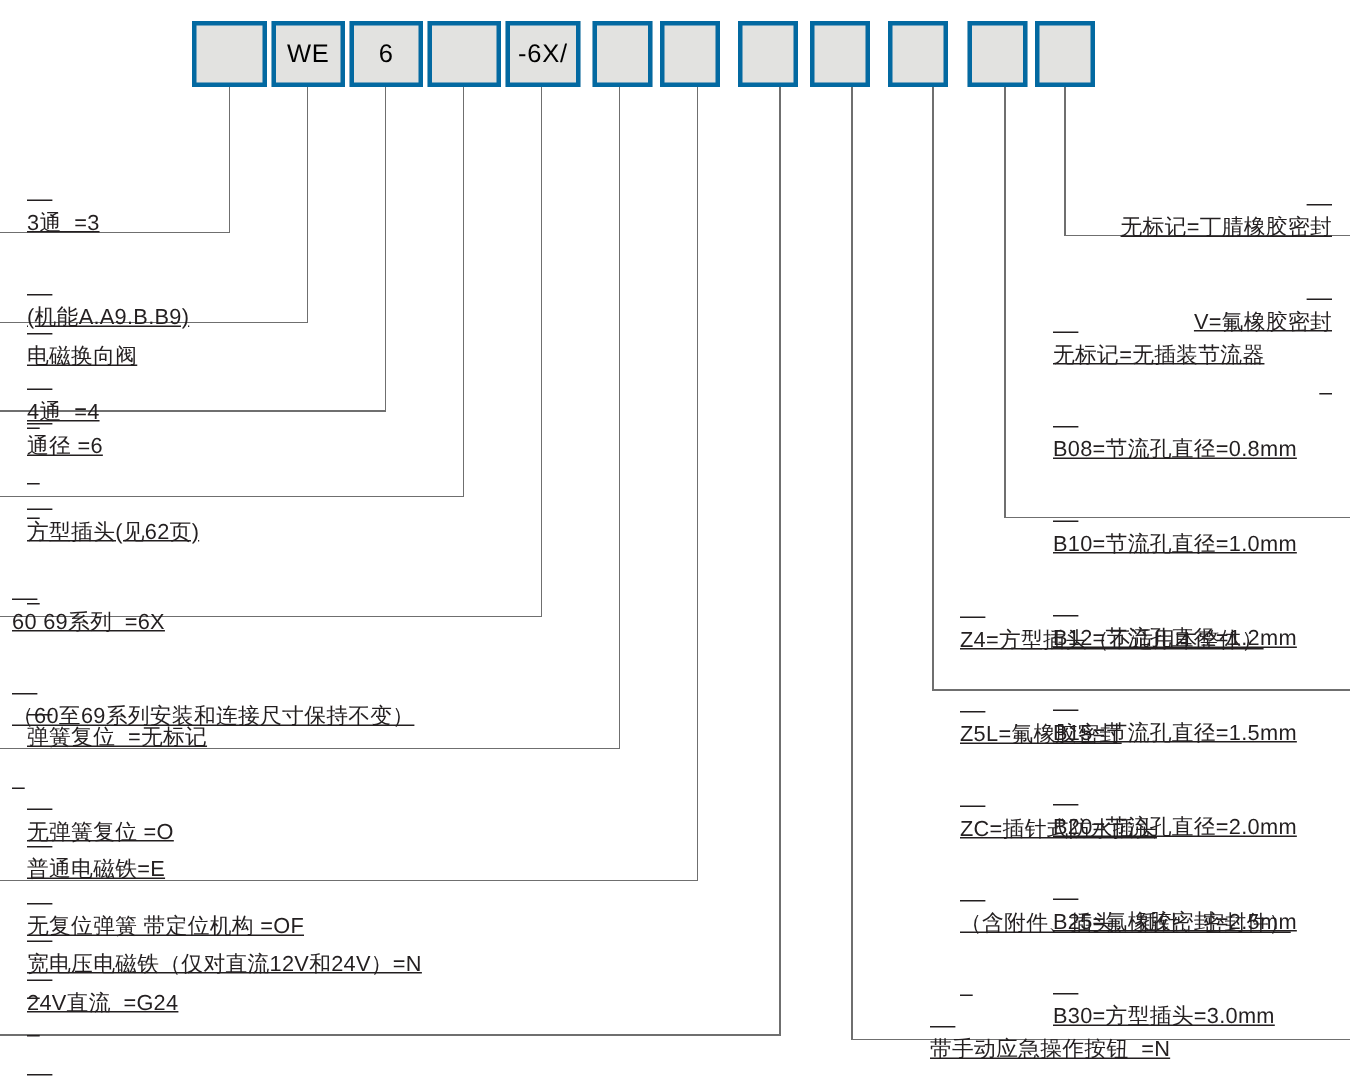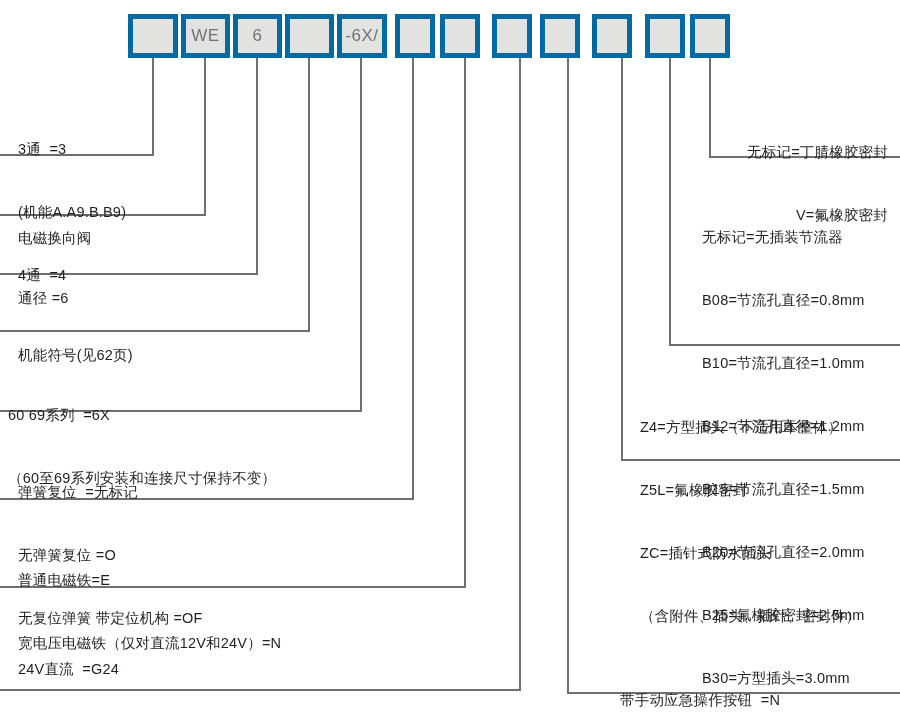--- a/index.html
+++ b/index.html
@@ -13,27 +13,27 @@
     height:723px;
     background:#ffffff;
     overflow:hidden;
   }
   
   .code-box{
     position:absolute;
     top:14px;
     height:44px;
     background:#e2e2e0;
-    border:5px solid #0369a1;
+    border:3px solid #0369a1;
     box-sizing:border-box;
     display:flex;
     align-items:center;
     justify-content:center;
     font-size:17px;
-    color:#737373;
+    color:#000000;
     letter-spacing:0.5px;
   }
   
   #wires{
     position:absolute;
     left:0;top:0;
     width:900px;height:723px;
     pointer-events:none;
   }
   #wires path,#wires line{
@@ -44,21 +44,21 @@
   }
   
   .lbl{
     position:absolute;
     font-size:14.5px;
     line-height:21px;
     white-space:pre;
     color:#231f20;
   }
   .lbl.right-al{text-align:right;}
-  .lbl.cn{letter-spacing:0.2px;}
+  .lbl.cn{letter-spacing:0.2px;text-decoration:underline;}
 </style>
 </head>
 <body>
 
 <div id="stage">
 
   <svg id="wires" viewBox="0 0 900 723" width="900" height="723" aria-hidden="true">
 
     <path d="M153 58 L153 155 L0 155"></path>
     <path d="M205 58 L205 215 L0 215"></path>
@@ -120,21 +120,21 @@
 
   <div class="lbl cn" style="left:18px;top:186px;">
     <div>电磁换向阀</div>
   </div>
 
   <div class="lbl cn" style="left:18px;top:246px;">
     <div>通径 =6</div>
   </div>
 
   <div class="lbl cn" style="left:18px;top:303px;">
-    <div>机能符号(见62页)</div>
+    <div>方型插头(见62页)</div>
   </div>
 
   <div class="lbl cn" style="left:8px;top:363px;">
     <div>60 69系列  =6X</div>
     <div>（60至69系列安装和连接尺寸保持不变）</div>
   </div>
 
   <div class="lbl cn" style="left:18px;top:440px;">
     <div>弹簧复位  =无标记</div>
     <div>无弹簧复位 =O</div>

